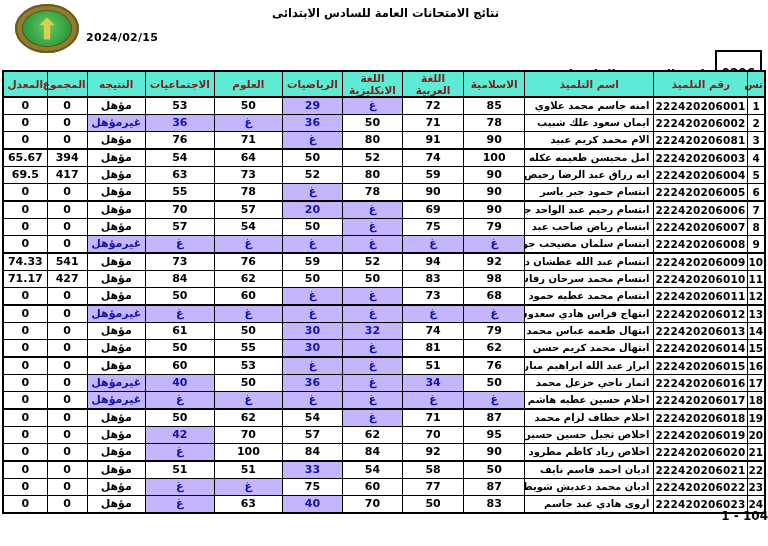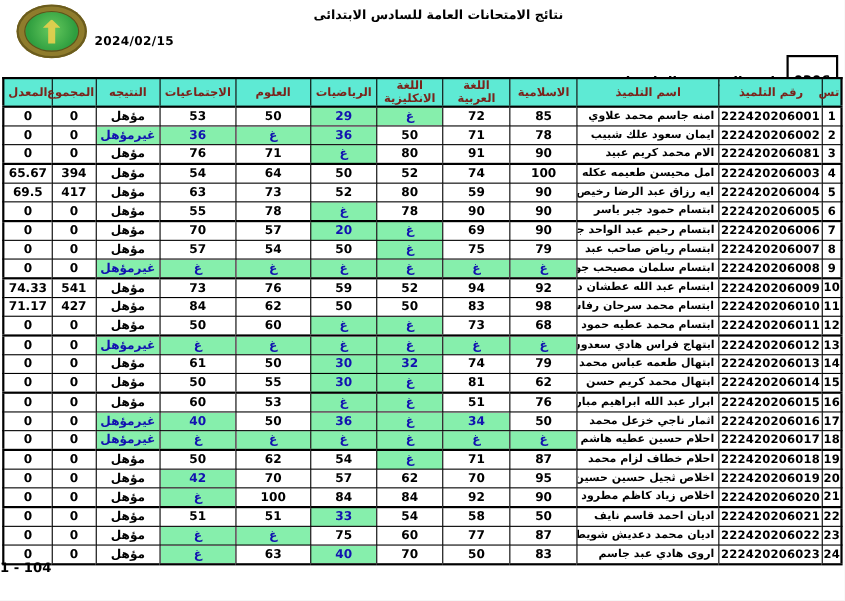--- a/index.html
+++ b/index.html
@@ -9,41 +9,41 @@
   
   .logo { position:absolute; left:15px; top:4px; width:64px; height:49px;
           background:#8f7c2c; border-radius:50%; box-shadow: inset 0 0 0 2px #6b5c1d; }
   .logo-inner { position:absolute; left:7px; top:6px; right:7px; bottom:6px;
           background:radial-gradient(circle at 50% 45%, #66c95e 0%, #2f9e3f 70%); border-radius:50%;
           border:1px solid #5d511a; }
   .logo-glyph { position:absolute; left:50%; top:50%; transform:translate(-50%,-50%);
           width:16px; height:22px; background:#e8cf4e;
           clip-path:polygon(50% 0,100% 35%,70% 35%,70% 100%,30% 100%,30% 35%,0 35%); opacity:.9; }
   .report-date { position:absolute; left:86px; top:31px; font-size:11px; letter-spacing:.3px; }
-  .title-block { position:absolute; left:272px; top:6px; width:240px; text-align:right; direction:rtl; font-size:11.5px; }
+  .title-block { position:absolute; left:272px; top:6px; width:240px; text-align:left; direction:rtl; font-size:11.5px; }
   .title-row2 { display:flex; direction:ltr; justify-content:center; gap:40px; margin-top:8px; }
   .ministry-block { position:absolute; right:6px; top:2px; width:234px; text-align:center; direction:rtl; font-size:10.5px; line-height:1.5; }
 
   
   .school-row { position:absolute; top:50px; right:6px; direction:rtl; display:flex; align-items:center; gap:10px; font-size:12px; }
   .school-code-box { border:2px solid #000; padding:14px 5px; direction:ltr; font-size:12px; line-height:15px; }
 
   
   table { position:absolute; top:70px; left:2px; width:764px; border-collapse:collapse; direction:rtl;
           border:2px solid #000; table-layout:fixed; }
   th { background:#5eead4; color:#7a241c; font-size:10.5px; height:23px; border:1px solid #000; border-bottom:2px solid #000; padding:0 1px; }
   td { font-size:11px; height:16px; line-height:16px; text-align:center; border:1px solid #000; padding:0 2px;
        white-space:nowrap; overflow:hidden; }
   td.name { text-align:right; font-size:10px; padding-right:4px; }
   td.id { font-size:10.5px; letter-spacing:.2px; }
   td.seq { font-size:10.5px; }
-  td.green { background:#86efac; color:#1212b0; }
+  td.green { background:#c4b5fd; color:#1212b0; }
   tr.g-end td { border-bottom:2px solid #000; }
 
-  .footer-page { position:absolute; left:0; right:0; top:509px; text-align:left; font-size:12px; direction:ltr; }
+  .footer-page { position:absolute; left:0; right:0; top:509px; text-align:right; font-size:12px; direction:ltr; }
 </style>
 </head>
 <body>
 
 <div class="page">
 
   <div class="logo">
     <div class="logo-inner"></div>
     <div class="logo-glyph"></div>
   </div>

